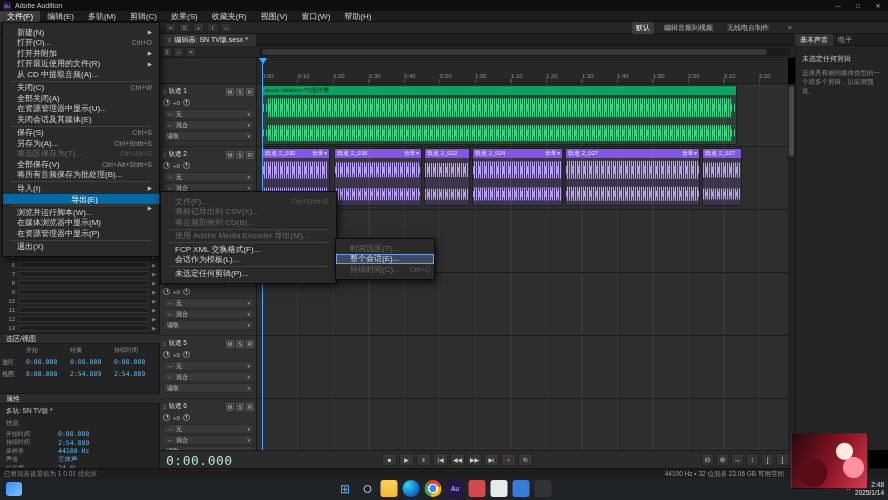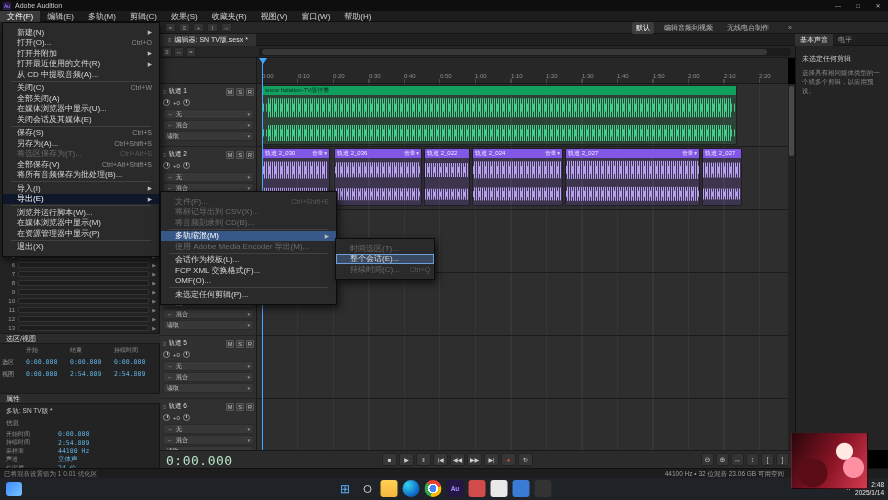--- a/index.html
+++ b/index.html
@@ -169,21 +169,21 @@
   .tb-chev { color:#cfcfcf; font-size:7px; }
   .tb-clock { text-align:right; font-size:6.5px; line-height:8px; color:#e6e6e6; }
 
   
   .menu { position:absolute; background:#2a2a2b; border:1px solid #0c0c0c;
           box-shadow:2px 3px 8px rgba(0,0,0,.65); padding:4px 0; font-size:8px; }
   .mi { display:flex; align-items:center; height:10.5px; padding:0 7px 0 14px; color:#d6d6d6; white-space:nowrap; }
   .mi .sc { margin-left:auto; color:#8f8f8f; padding-left:10px; font-size:7px; }
   .mi .arr { margin-left:auto; color:#bdbdbd; font-size:5.5px; padding-left:8px; }
   .mi.dis { color:#6b6b6b; } .mi.dis .sc { color:#585858; }
-  .mi.open { background:#0f172a; color:#fff; }
+  .mi.open { background:#0369a1; color:#fff;flex-direction:column; }
   .mi.sel { background:#39588a; color:#fff; }
   .mi.hov { background:#3a4a63; outline:1px solid #6f9fd8; outline-offset:-1px; }
   .msep { height:1px; background:#414141; margin:1px 8px; }
   #file-menu { left:2px; top:22px; width:158px; z-index:40; }
   #export-menu { left:160px; top:191px; width:177px; z-index:41; }
   #mixdown-menu { left:335px; top:238px; width:100px; z-index:42; }
 
   
   .mascot { left:791px; top:433px; width:77px; height:56px; z-index:60; border-radius:2px;
             border:1px solid rgba(0,0,0,.4);
@@ -735,21 +735,21 @@
     </div>
   <div class="msep"></div>
   <div class="mi">
       <span>关闭(C)</span>
       <span class="sc">Ctrl+W</span>
     </div>
   <div class="mi">
       <span>全部关闭(A)</span>
     </div>
   <div class="mi">
-      <span>在媒体浏览器中显示(U)...</span>
+      <span>在资源管理器中显示(U)...</span>
     </div>
   <div class="mi">
       <span>关闭会话及其媒体(E)</span>
     </div>
   <div class="msep"></div>
   <div class="mi">
       <span>保存(S)</span>
       <span class="sc">Ctrl+S</span>
     </div>
   <div class="mi">
@@ -797,36 +797,29 @@
       <span>文件(F)...</span>
       <span class="sc">Ctrl+Shift+E</span>
     </div>
   <div class="mi dis">
       <span>将标记导出到 CSV(X)...</span>
     </div>
   <div class="mi dis">
       <span>将音频刻录到 CD(B)...</span>
     </div>
   <div class="msep"></div>
-  <div class="mi sel">
-      <span>多轨缩混(M)</span>
-      <span class="arr">▶</span>
-    </div>
   <div class="mi dis">
       <span>使用 Adobe Media Encoder 导出(M)...</span>
     </div>
   <div class="msep"></div>
   <div class="mi">
+      <span>FCP XML 交换格式(F)...</span>
+    </div>
+  <div class="mi">
       <span>会话作为模板(L)...</span>
-    </div>
-  <div class="mi">
-      <span>FCP XML 交换格式(F)...</span>
-    </div>
-  <div class="mi">
-      <span>OMF(O)...</span>
     </div>
   <div class="msep"></div>
   <div class="mi">
       <span>未选定任何剪辑(P)...</span>
     </div>
 </div>
 
 <div class="menu" id="mixdown-menu">
   <div class="mi dis">
       <span>时间选区(T)...</span>

